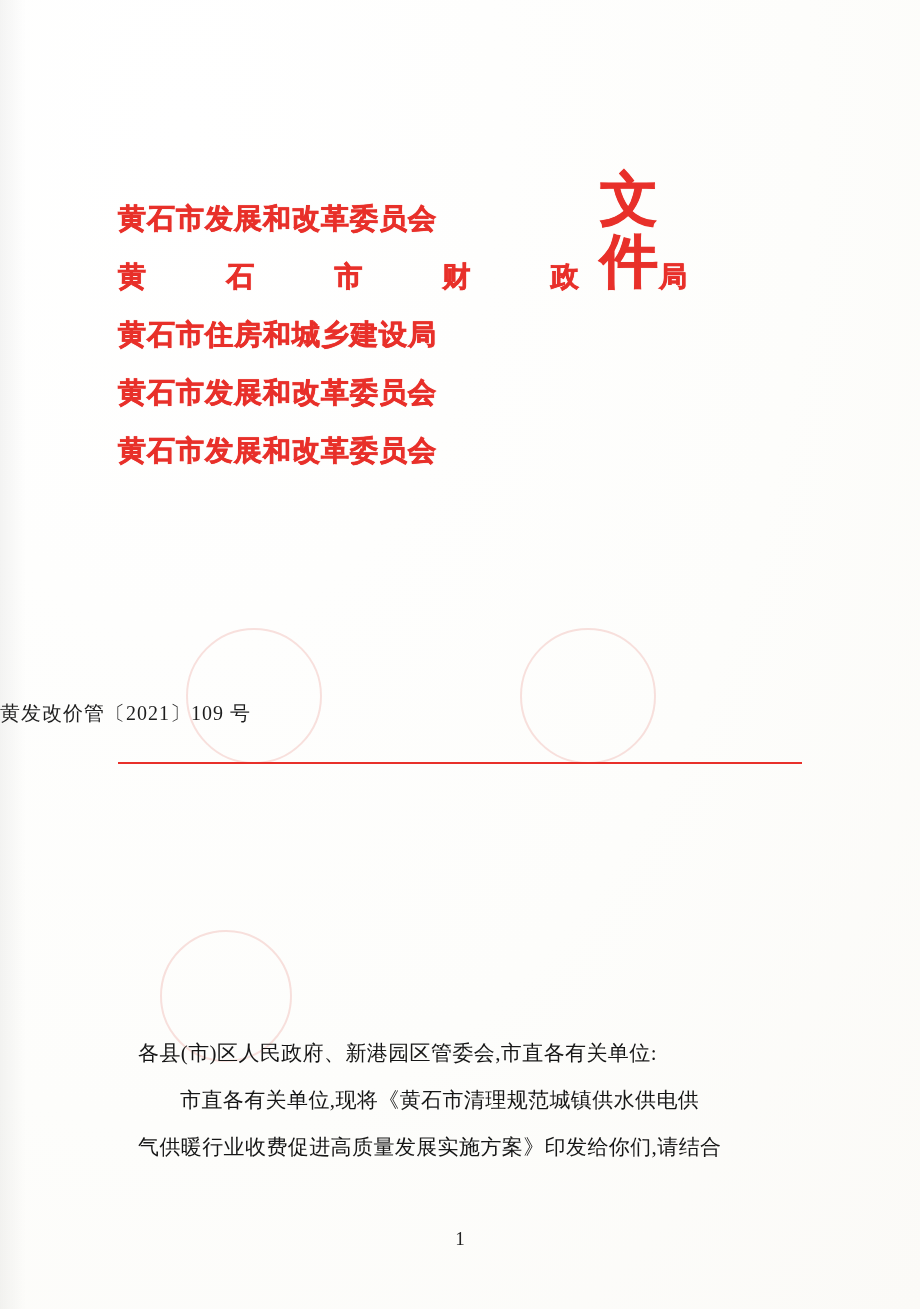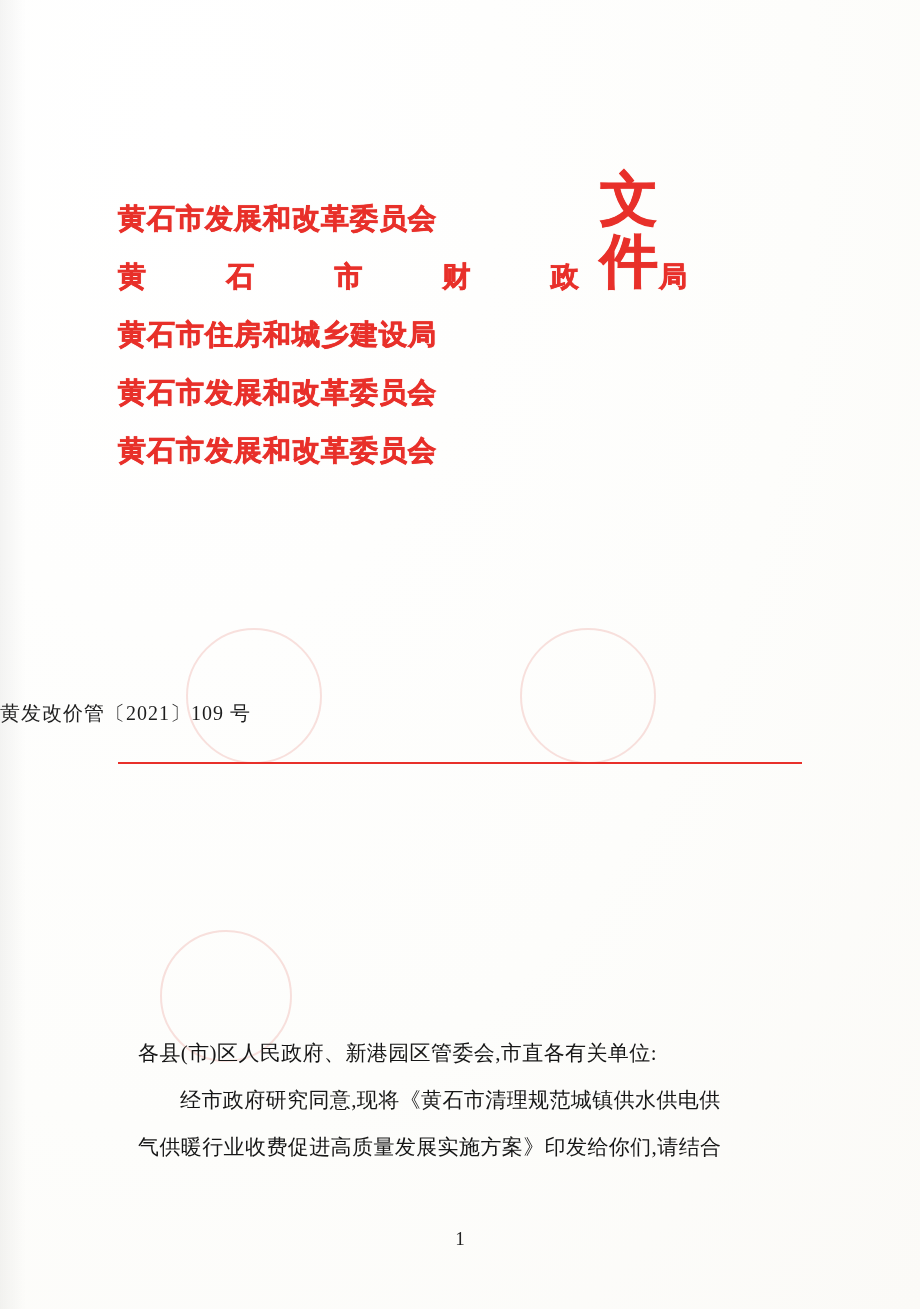--- a/index.html
+++ b/index.html
@@ -183,18 +183,18 @@
     <span>文</span>
     <span>件</span>
   </div>
 
   <div class="doc-number">黄发改价管〔2021〕109 号</div>
   <div class="red-rule"></div>
 
 
   <div class="body-block">
     <div>各县(市)区人民政府、新港园区管委会,市直各有关单位:</div>
-    <div class="p-indent">经市政府研究同意,现将《黄石市清理规范城镇供水供电供</div>
+    <div class="p-indent">市直各有关单位,现将《黄石市清理规范城镇供水供电供</div>
     <div>气供暖行业收费促进高质量发展实施方案》印发给你们,请结合</div>
   </div>
 
   <div class="page-number">1</div>
 </div>
 
 </body></html>

